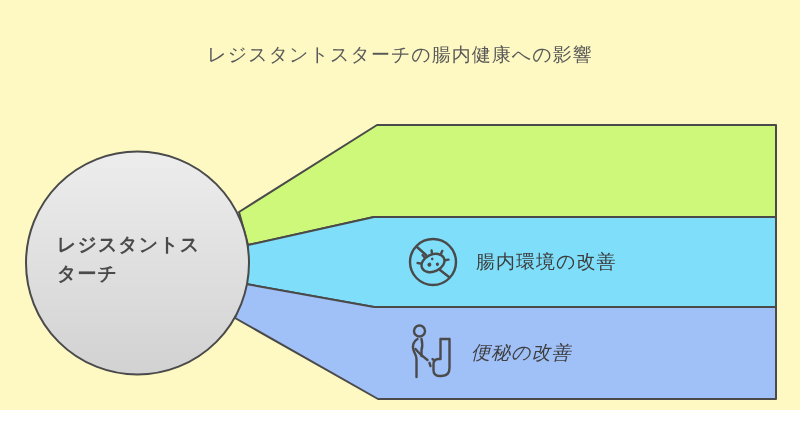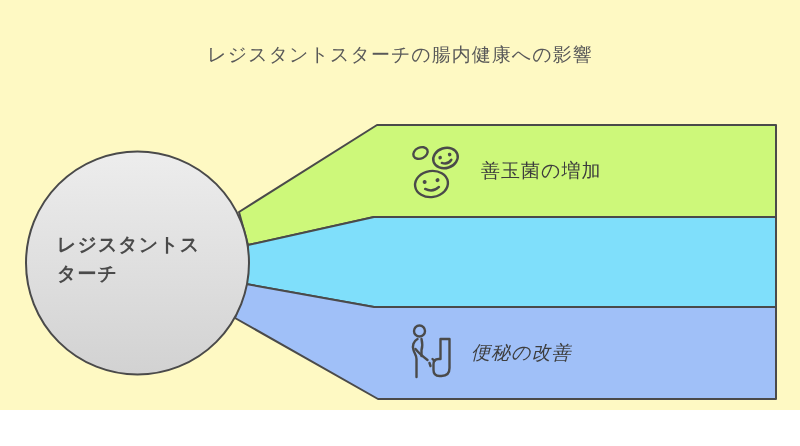--- a/index.html
+++ b/index.html
@@ -55,39 +55,40 @@
 
     <polygon class="banner" points="248,245 374,217 776,217 776,307 374,307 246,284" fill="#7fdffb"></polygon>
 
     <polygon class="banner" points="246,284 374,307 776,307 776,399 378,399 235,318" fill="#a0c0f8"></polygon>
 
     <circle class="center-circle" cx="137.5" cy="263" r="111.5" fill="url(#gradCircle)"></circle>
   </svg>
 
   <div class="circle-label">レジスタントスターチ</div>
 
-  <div class="row row-1">
-    <svg class="icon" width="57" height="58" viewBox="0 0 56 58">
-      <ellipse class="st" cx="13" cy="11" rx="7.5" ry="5.5" transform="rotate(-25 13 11)"></ellipse>
-      <g transform="rotate(-18 38 16)">
-        <ellipse class="st" cx="38" cy="16" rx="12.5" ry="10"></ellipse>
-        <circle class="dot" cx="33" cy="14" r="1.8"></circle>
-        <circle class="dot" cx="43" cy="14" r="1.8"></circle>
-        <path class="st" d="M33,19.5 Q38,23.5 43,19.5"></path>
-      </g>
-      <g transform="rotate(-8 24 42)">
-        <ellipse class="st" cx="24" cy="42" rx="16.5" ry="13"></ellipse>
-        <circle class="dot" cx="17.5" cy="39" r="2"></circle>
-        <circle class="dot" cx="30.5" cy="39" r="2"></circle>
-        <path class="st" d="M17,46 Q24,51 31,46"></path>
+
+  <div class="row row-2">
+    <svg class="icon" width="52" height="52" viewBox="0 0 52 52">
+      <circle class="st" cx="26" cy="26" r="23"></circle>
+      <path class="st" d="M10,11 L19,19"></path>
+      <path class="st" d="M33,34 L42,41"></path>
+      <g transform="rotate(-25 26 27)">
+        <ellipse class="st" cx="26" cy="27" rx="12" ry="8.5"></ellipse>
+        <path class="st" d="M15,22.5 l-3,-2"></path>
+        <path class="st" d="M21,19 l-1,-3.5"></path>
+        <path class="st" d="M29,18.5 l1,-3.5"></path>
+        <path class="st" d="M36.5,22.5 l3,-2.5"></path>
+        <path class="st" d="M38,29.5 l3.5,1"></path>
+        <circle class="dot" cx="22" cy="27" r="2"></circle>
+        <circle class="dot" cx="29.5" cy="30" r="1.6"></circle>
+        <circle class="dot" cx="27" cy="23" r="1.3"></circle>
       </g>
     </svg>
-    <span class="label">善玉菌の増加</span>
+    <span class="label">腸内環境の改善</span>
   </div>
-
 
   <div class="row row-3">
     <svg class="icon" width="47" height="62" viewBox="0 0 46 62">
       <circle class="st" cx="12" cy="9" r="5.5"></circle>
       <path class="st" d="M10,17 C6,19 4.5,24 6,28 C7,31.5 9,33.5 9,37 L9,55"></path>
       <path class="st" d="M14,17 C15,21 15,25 14,28 L14,34"></path>
       <path class="st" d="M8,27 C12,32 16,35 20,38"></path>
       <path class="st" d="M22,41 l1,3"></path>
       <path class="st" d="M25,37 l2,2"></path>
       <path class="st" d="M33,17 h9 v29 c0,5 -3,8 -8,8 h-2 c-4,0 -6,-2 -6,-6 v-6 c0,-3 2,-5 5,-5 h2 z"></path>

